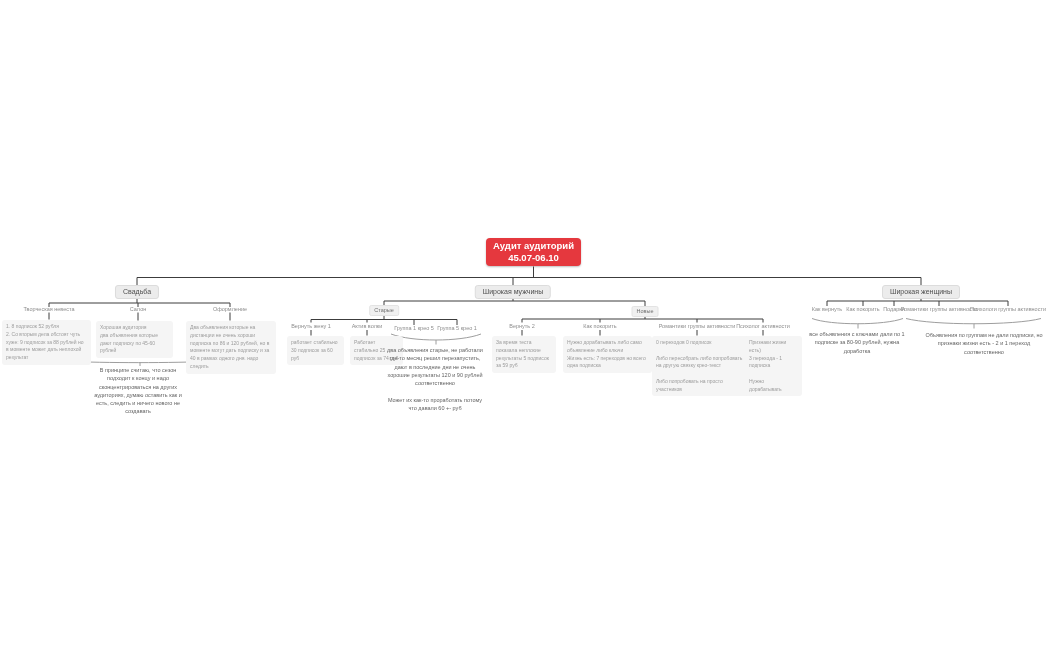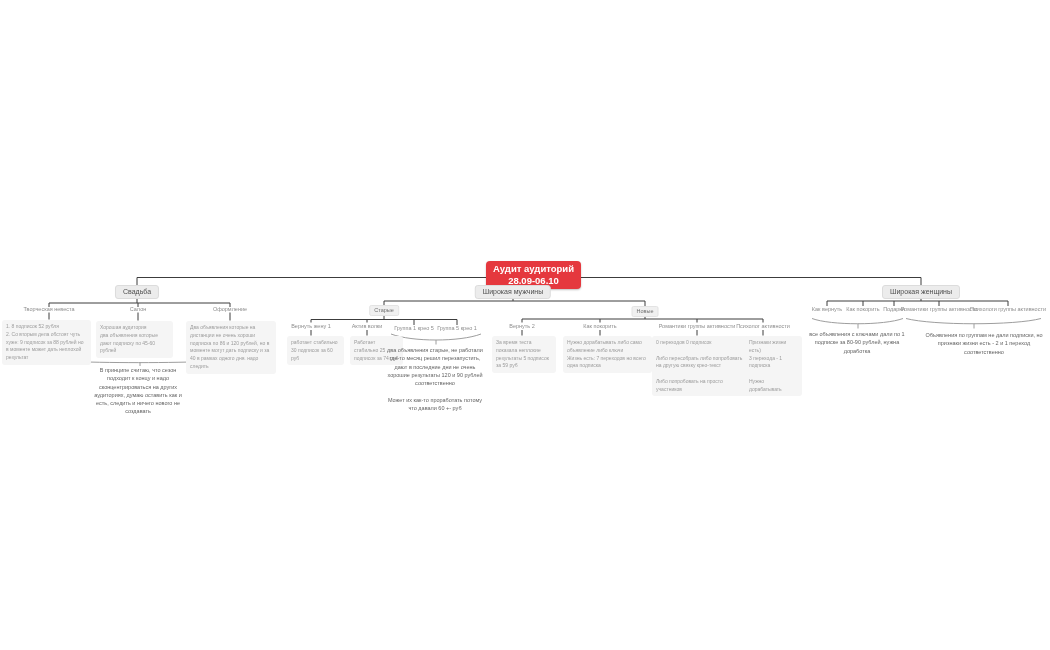--- a/index.html
+++ b/index.html
@@ -2,21 +2,21 @@
 <html><head>
 <meta charset="utf-8">
 <style>
   html,body{margin:0;padding:0;background:#ffffff;}
   .canvas{position:relative;width:1050px;height:650px;background:#ffffff;overflow:hidden;
           font-family:"Liberation Sans",sans-serif;}
   svg.wires{position:absolute;left:0;top:0;pointer-events:none;}
   .cx{transform:translateX(-50%);}
   .root-node{position:absolute;background:#e5383e;color:#ffffff;font-weight:700;font-size:9.5px;
              line-height:12px;text-align:center;border-radius:4px;padding:2px 0;
-             box-shadow:0 1px 2px rgba(0,0,0,.25);box-sizing:border-box;margin-top:23px;}
+             box-shadow:0 1px 2px rgba(0,0,0,.25);box-sizing:border-box;}
   .branch{position:absolute;background:#ececec;border:1px solid #dcdcdc;border-radius:3px;
           color:#4f4f4f;font-size:7px;line-height:10px;padding:1px 7px;white-space:nowrap;}
   .subbranch{position:absolute;background:#f0f0f0;border:1px solid #e3e3e3;border-radius:2px;
              color:#6f6f6f;font-size:5.5px;line-height:7px;padding:1px 4px;white-space:nowrap;}
   .leaf{position:absolute;color:#8d8d8d;font-size:5.5px;line-height:6px;white-space:nowrap;}
   .note{position:absolute;background:#f5f5f5;border-radius:3px;color:#9c9c9c;font-size:5px;
         line-height:1.55;padding:3px 4px;white-space:pre-line;box-sizing:border-box;text-align:left;}
   .summary{position:absolute;color:#636363;font-size:5.5px;line-height:1.5;text-align:center;
            white-space:pre-line;}
 </style>
@@ -35,21 +35,21 @@
     <path d="M513 297 V301 M384 301 H645 M384 301 V305 M645 301 V306 M384 314.5 V319.5 M311 319.5 H457 M311 319.5 V322.5 M367 319.5 V322.5 M414 319.5 V325 M457 319.5 V325 M311 330 V335.5 M367 330 V335.5 M645 315.5 V319 M522 319 H763 M522 319 V322.5 M600 319 V322.5 M697 319 V322.5 M763 319 V322.5 M522 330 V335.5 M600 330 V335.5 M697 330 V335.5 M763 330 V335.5" fill="none" stroke="#3c3c3c" stroke-width="1"></path>
     <path d="M391 334 C412 342 460 342 481 334 M436 340 V344.5" fill="none" stroke="#9e9e9e" stroke-width="1"></path>
 
     <path d="M921 297 V301 M827 301 H1008 M827 301 V306 M863 301 V306 M894 301 V306 M939 301 V306 M1008 301 V306" fill="none" stroke="#3c3c3c" stroke-width="1"></path>
     <path d="M812 318.5 C831 325.5 884 325.5 903 318.5 M858 323.5 V328.5" fill="none" stroke="#9e9e9e" stroke-width="1"></path>
     <path d="M906 318.5 C933 325.5 1015 325.5 1041 318.5 M974 323.5 V328.5" fill="none" stroke="#9e9e9e" stroke-width="1"></path>
   </svg>
 
   <div class="root-node" style="left:486px;top:238px;width:95px;">
     <div>Аудит аудиторий</div>
-    <div>28.09-06.10</div>
+    <div>45.07-06.10</div>
   </div>
 
   <div class="branch cx" style="left:137px;top:285px;">Свадьба</div>
   <div class="branch cx" style="left:513px;top:285px;">Широкая мужчины</div>
   <div class="branch cx" style="left:921px;top:285px;">Широкая женщины</div>
 
   <div class="leaf cx" style="left:49px;top:306px;">Творческая невеста</div>
   <div class="leaf cx" style="left:138px;top:306px;">Салон</div>
   <div class="leaf cx" style="left:230px;top:306px;">Оформление</div>
   <div class="note" style="left:2px;top:320px;width:89px;">1. 8 подписок 52 рубля

